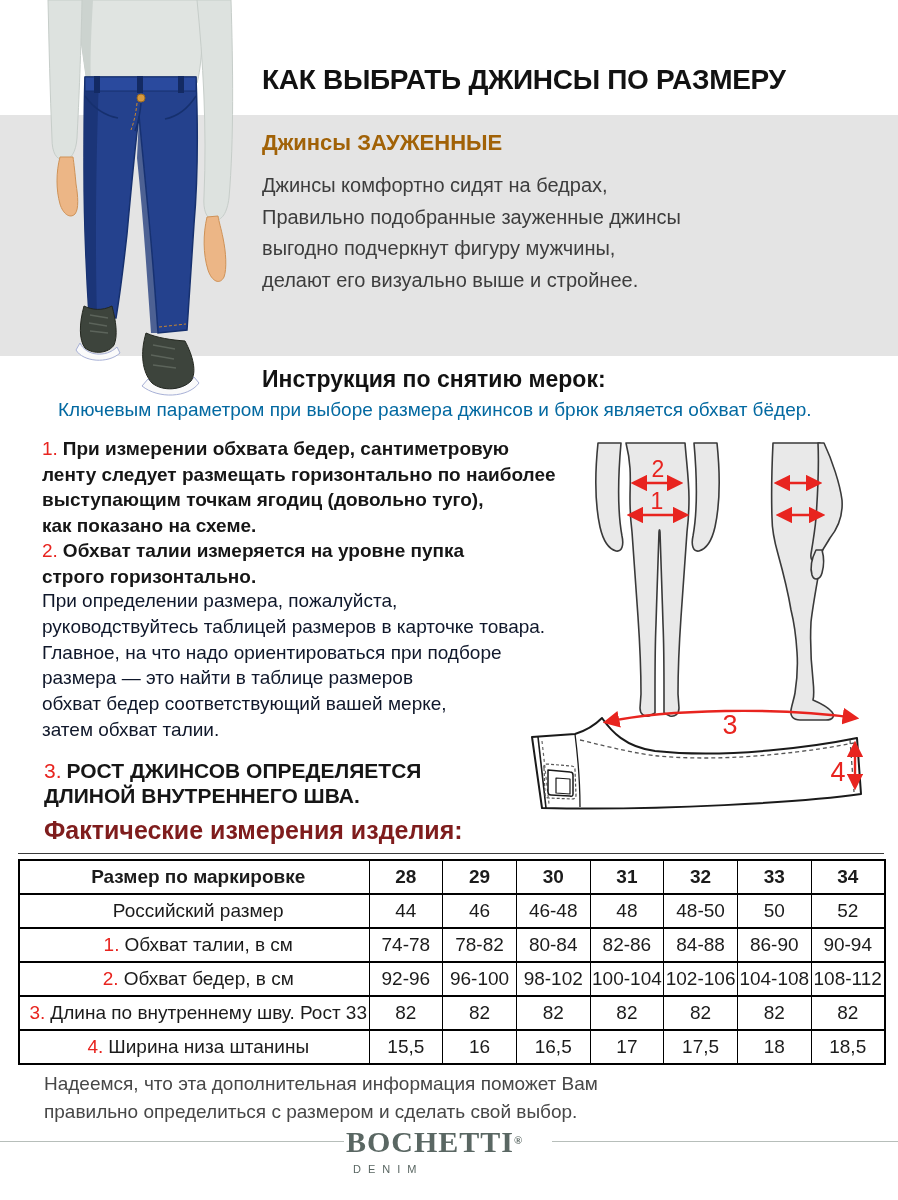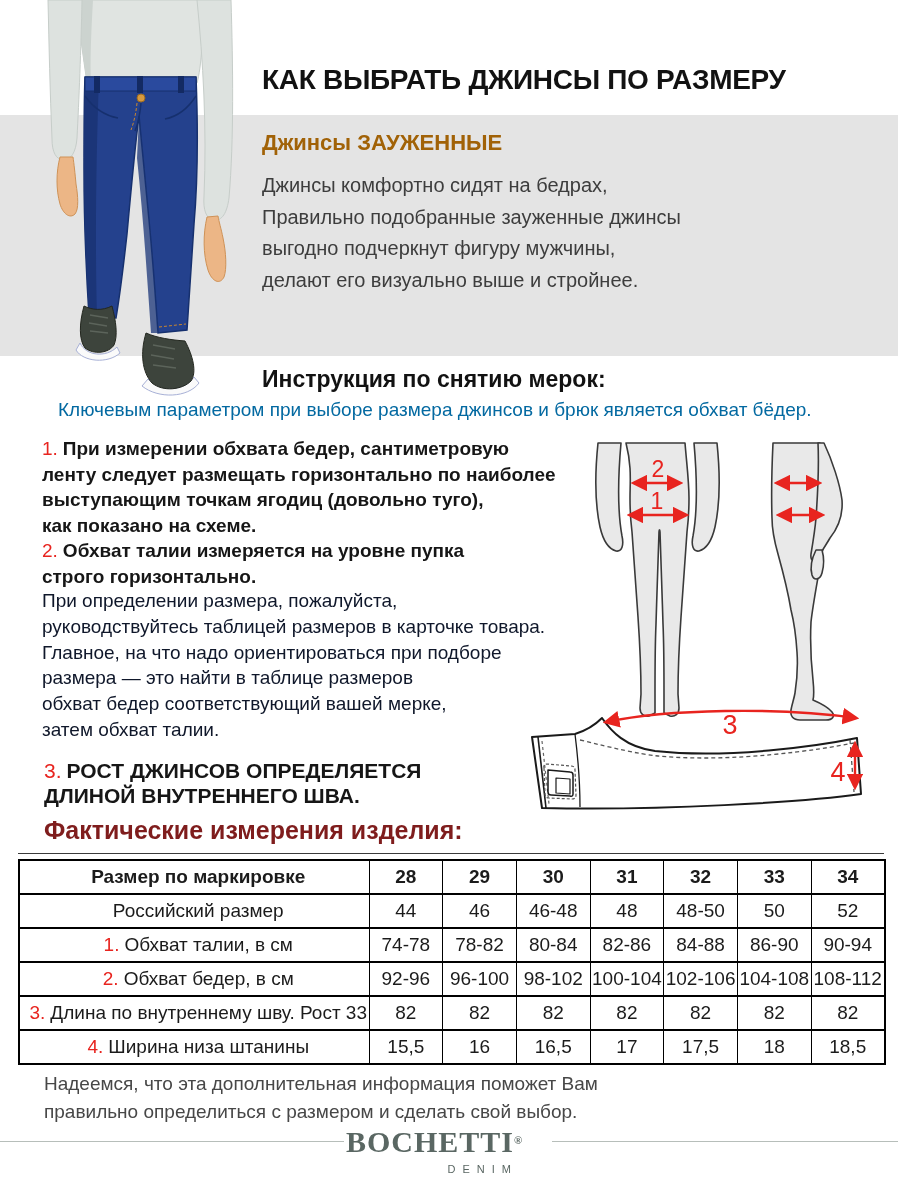--- a/index.html
+++ b/index.html
@@ -27,21 +27,21 @@
   table.size{position:absolute;left:18px;top:859px;width:866px;border-collapse:collapse;table-layout:fixed;}
   table.size td{border-left:1px solid #000;border-right:1px solid #000;border-top:2px solid #000;border-bottom:2px solid #000;font-size:19px;height:32px;padding:0;}
   table.size{border:2px solid #000;}
   td.lbl{text-align:center;padding-left:8px !important;white-space:nowrap;margin-top:34px;}
   td.val{text-align:center;}
   .bold{font-weight:700;}
   .note{left:44px;top:1062px;font-size:19px;line-height:28px;color:#474747;margin-top:8px;}
   .fline{top:1141px;height:0;border-top:1.5px solid #b7beba;}
   .fline.l{left:0;width:344px;}
   .fline.r{left:552px;width:346px;}
-  .brand{left:346px;top:1126px;width:172px;text-align:right;color:var(--brand);}
+  .brand{left:346px;top:1126px;width:172px;text-align:left;color:var(--brand);}
   .brand-name{font-family:"Liberation Serif","DejaVu Serif",serif;font-weight:700;font-size:30px;letter-spacing:1px;line-height:32px;}
   .brand-reg{font-size:11px;vertical-align:top;position:relative;top:-2px;}
   .brand-sub{font-size:11px;letter-spacing:7px;padding-left:7px;margin-top:5px;font-weight:400;}
   svg text{font-family:"Liberation Sans","DejaVu Sans",sans-serif;}
 </style>
 </head>
 <body>
 
 <div id="page">
 

